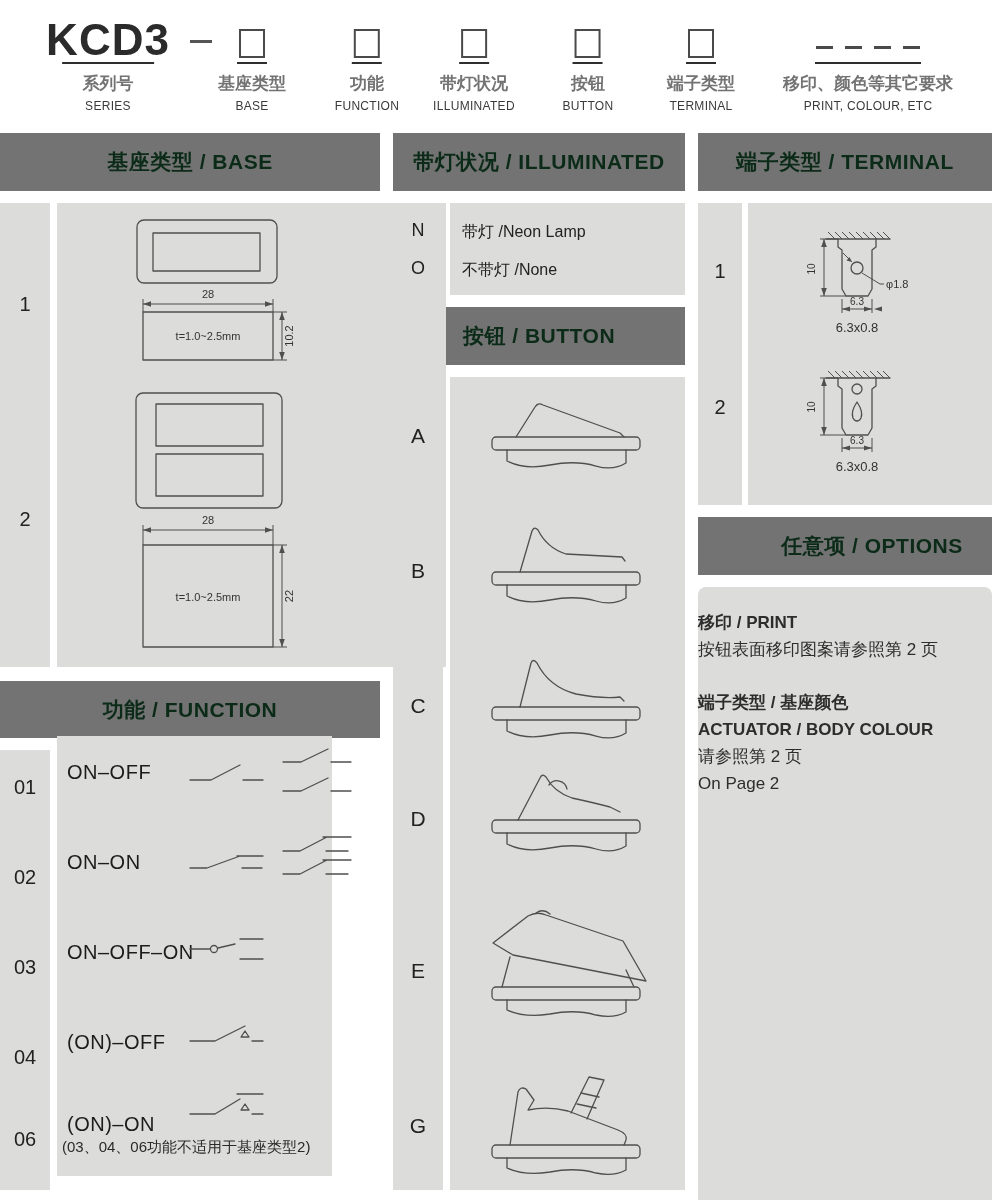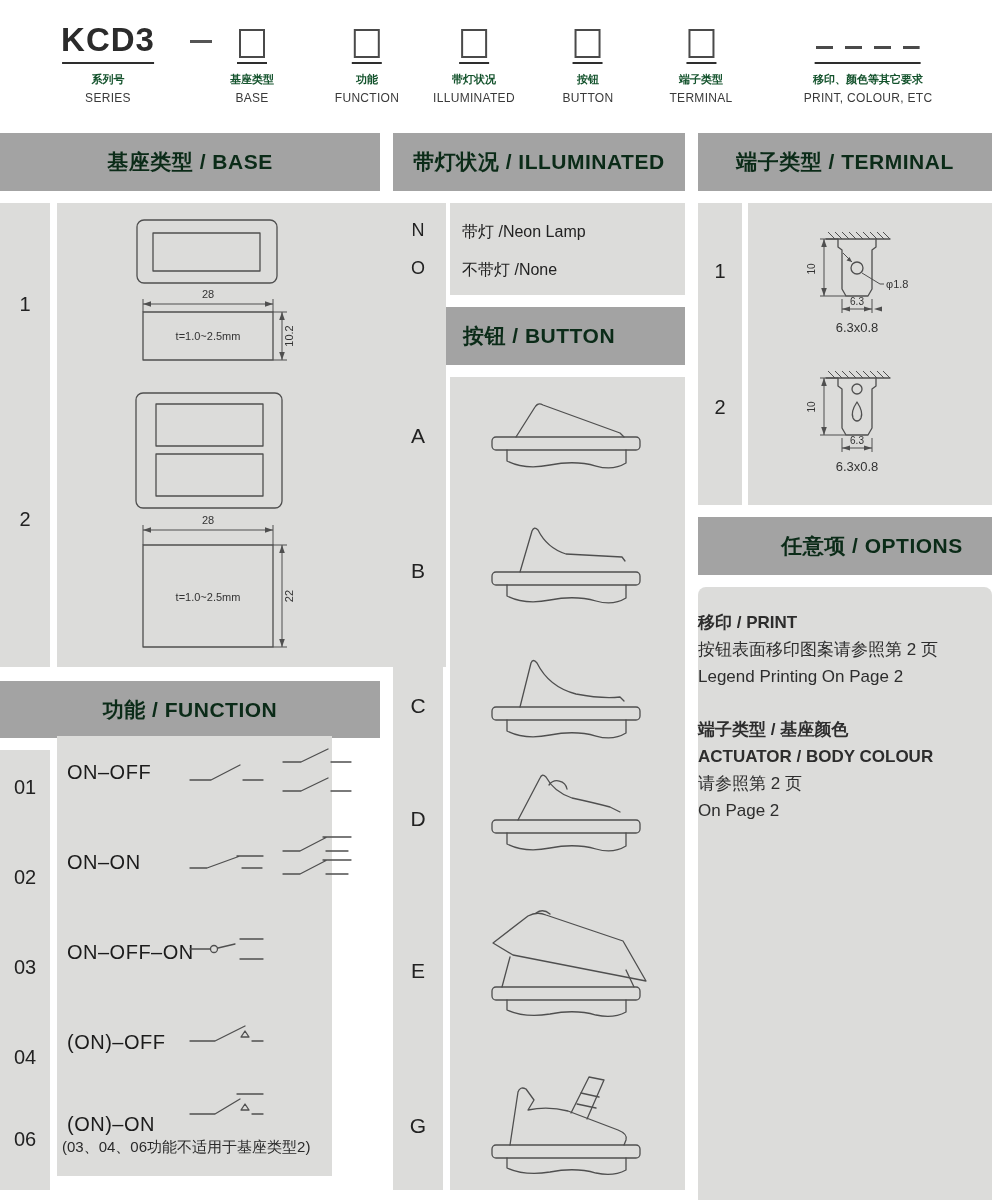--- a/index.html
+++ b/index.html
@@ -2,31 +2,31 @@
 <html><head>
 <meta charset="utf-8">
 <style>
   html,body{margin:0;padding:0;}
   body{width:992px;height:1200px;position:relative;background:#ffffff;
        font-family:"Liberation Sans","DejaVu Sans",sans-serif;color:#222;}
   .abs{position:absolute;}
   
   .slot{position:absolute;top:18px;transform:translateX(-50%);text-align:center;}
   .code-area{height:40px;display:flex;align-items:flex-end;justify-content:center;}
-  .series-code{font-size:33px;font-weight:600;letter-spacing:1px;color:#2b2b2b;line-height:36px;}
+  .series-code{font-size:44px;font-weight:600;letter-spacing:1px;color:#2b2b2b;line-height:36px;}
   .code-box{width:22px;height:25px;border:2px solid #4a4a4a;background:#fff;}
   .code-dashes{width:104px;height:3px;margin-bottom:9px;
       background:repeating-linear-gradient(90deg,#4a4a4a 0 17px,transparent 17px 29px);}
   .code-uline{height:2px;background:#2e2e2e;margin:4px auto 8px;}
   .u92{width:92px;} .u30{width:30px;} .u106{width:106px;}
-  .lbl-cn{font-size:11px;font-weight:700;color:#14532d;white-space:nowrap;}
+  .lbl-cn{font-size:17px;font-weight:700;color:#737373;white-space:nowrap;}
   .lbl-en{font-size:12px;font-weight:400;color:#3a3a3a;margin-top:4px;letter-spacing:.3px;white-space:nowrap;}
   .sep-dash{position:absolute;left:190px;top:40px;width:22px;height:3px;background:#555;}
   
-  .green-h{background:#a3a3a3;color:#0b2b18;display:flex;align-items:center;justify-content:center;
+  .green-h{background:#737373;color:#0b2b18;display:flex;align-items:center;justify-content:center;
            font-size:21px;font-weight:700;letter-spacing:.5px;white-space:nowrap;}
   #hdr-base {left:0;   top:133px; width:380px; height:58px;}
   #hdr-illum{left:393px;top:133px; width:292px; height:58px;}
   #hdr-term {left:698px;top:133px; width:294px; height:58px;}
   #hdr-btn  {left:393px;top:307px; width:292px; height:58px;}
   #hdr-opt  {left:698px;top:517px; width:294px; height:58px;padding-left:27px;}
   #hdr-func {left:0;   top:681px; width:380px; height:57px;}
   
   .cell{background:#dcdcda;}
   #base-num {left:0;   top:203px; width:50px;  height:464px;}
@@ -258,21 +258,20 @@
     <path class="ar" d="M94,100 l8,-2.5 v5 z"></path>
       <path class="ar" d="M124,100 l-8,-2.5 v5 z"></path>
     <text x="109" y="96" font-size="10" text-anchor="middle">6.3</text>
     <text x="109" y="123" font-size="13" text-anchor="middle">6.3x0.8</text>
   </svg>
 </div>
 
 <div id="opt-body" class="abs cell">
   <div class="opt-line opt-b">移印 / PRINT</div>
   <div class="opt-line">按钮表面移印图案请参照第 2 页</div>
-  <div class="opt-line">Legend Printing On Page 2</div>
   <div class="opt-gap"></div>
   <div class="opt-line opt-b">端子类型 / 基座颜色</div>
   <div class="opt-line opt-b">ACTUATOR / BODY COLOUR</div>
   <div class="opt-line">请参照第 2 页</div>
   <div class="opt-line">On Page 2</div>
 </div>
 
 <div id="func-num" class="abs cell">
   <span class="numlbl" style="top:26px">01</span>
   <span class="numlbl" style="top:116px">02</span>

